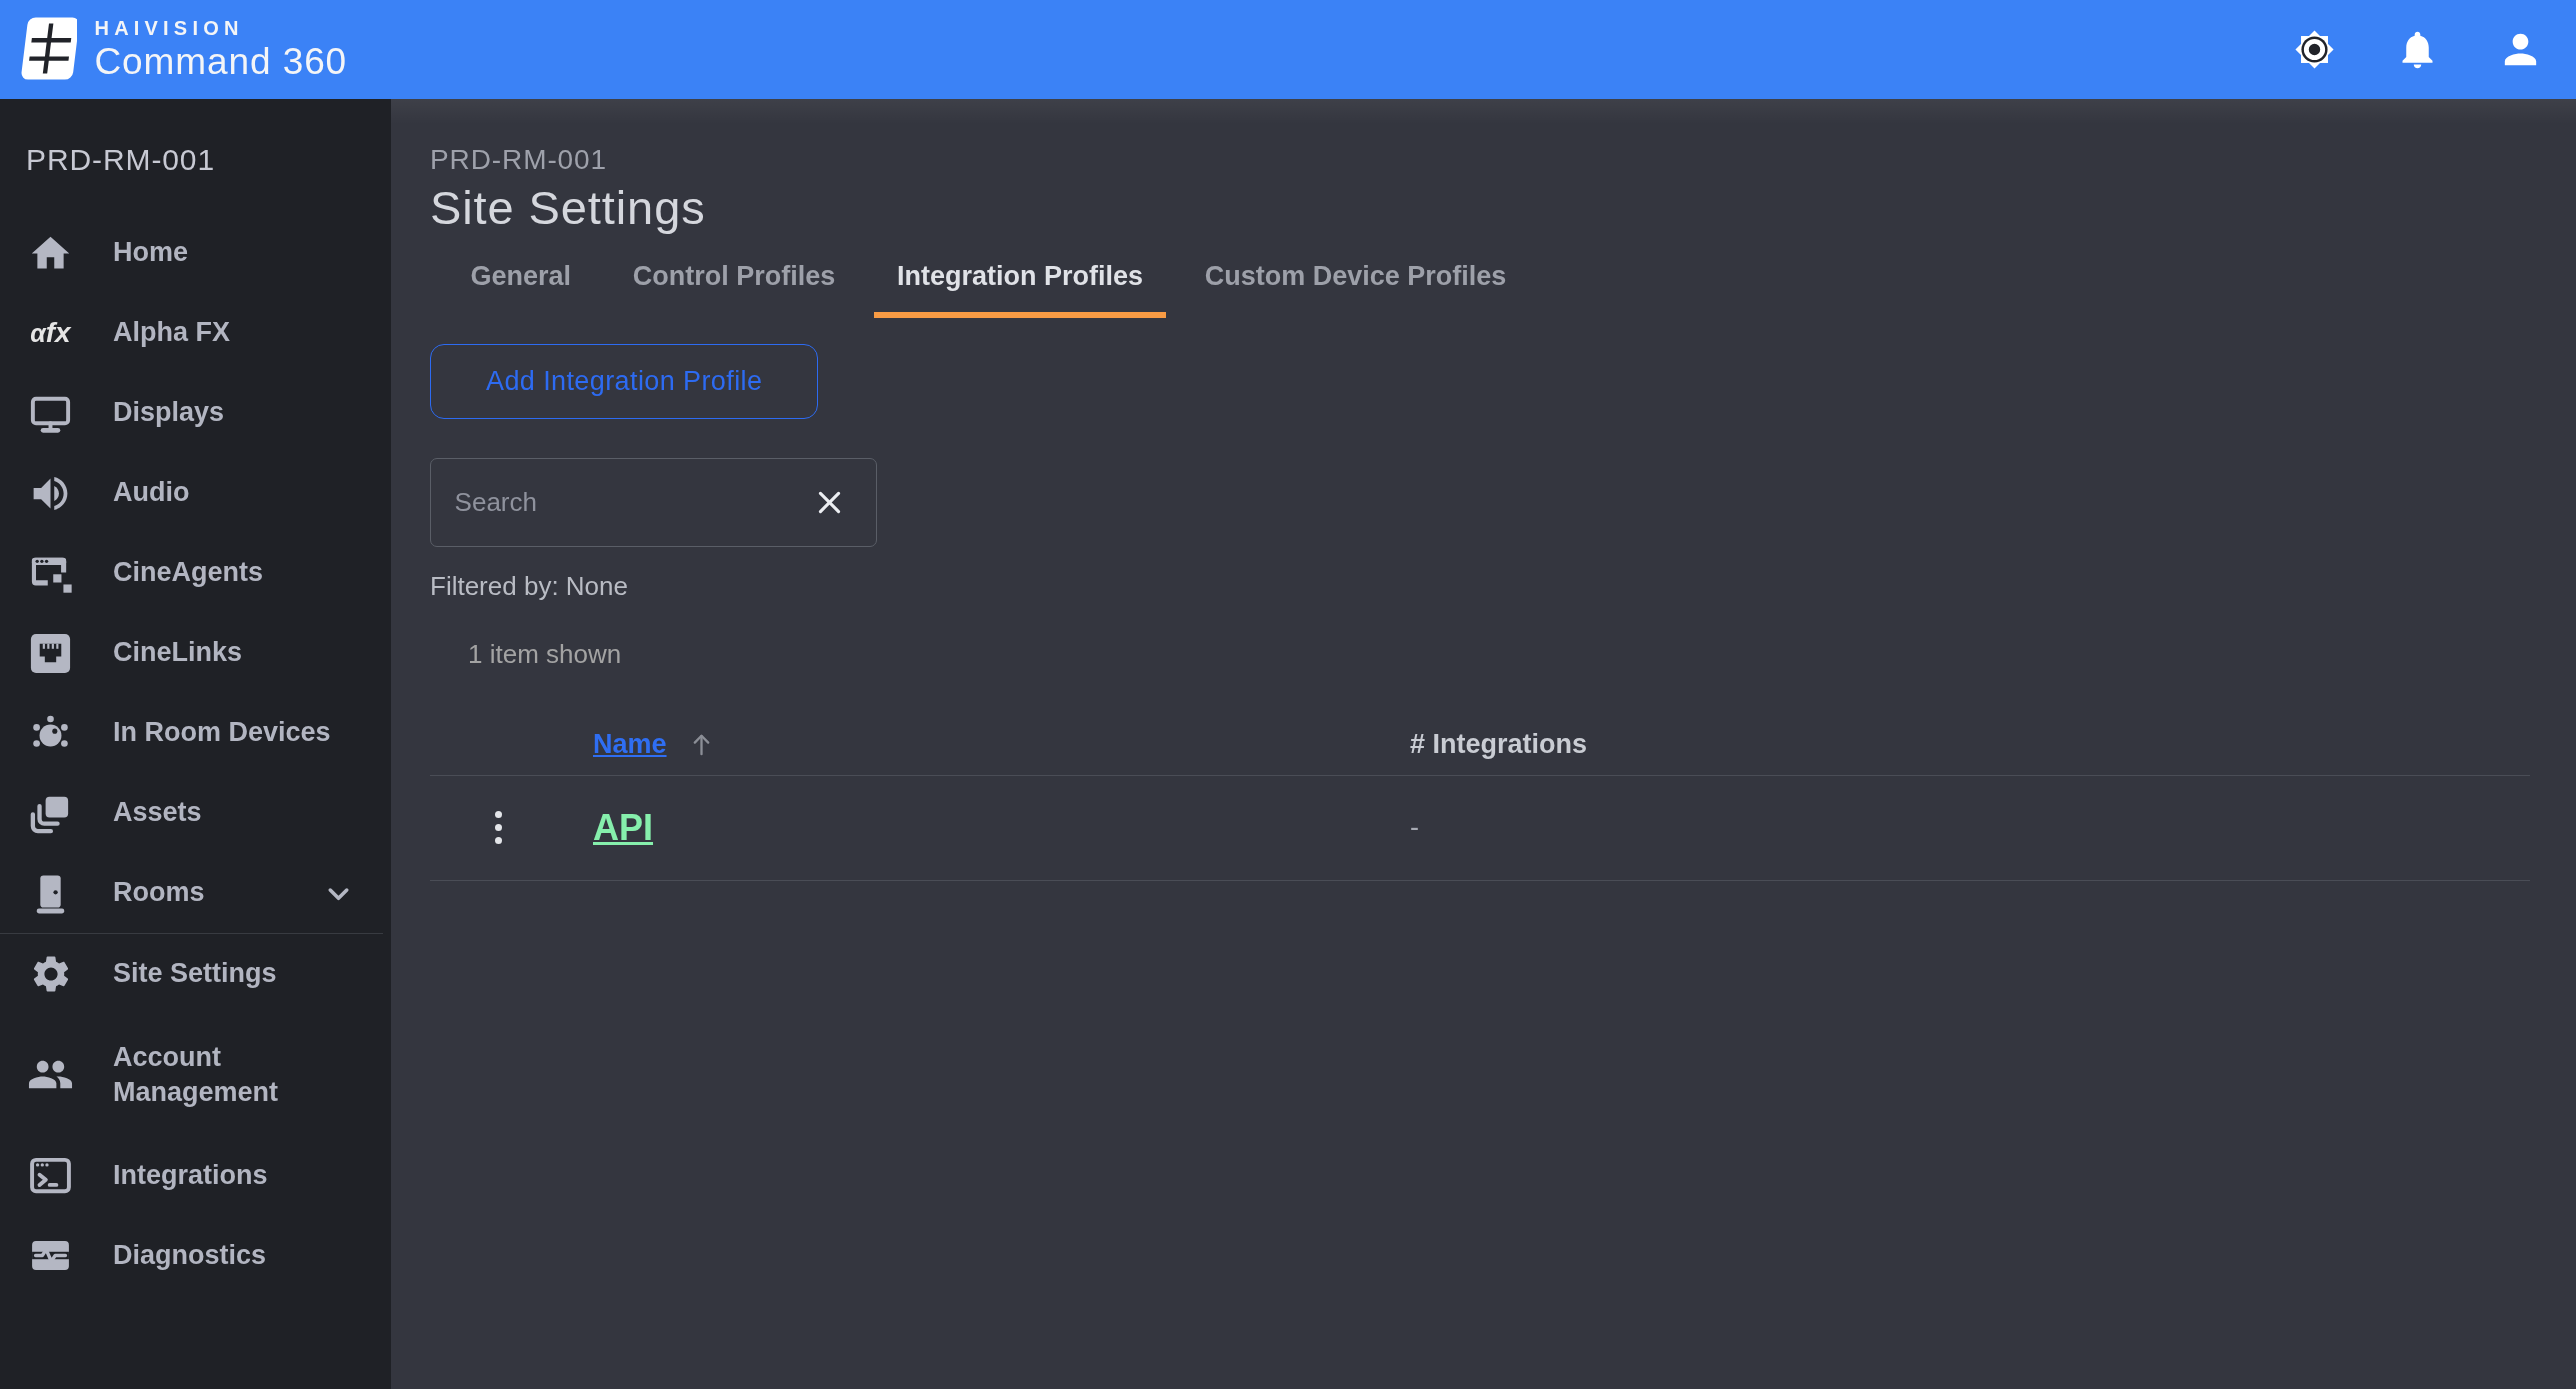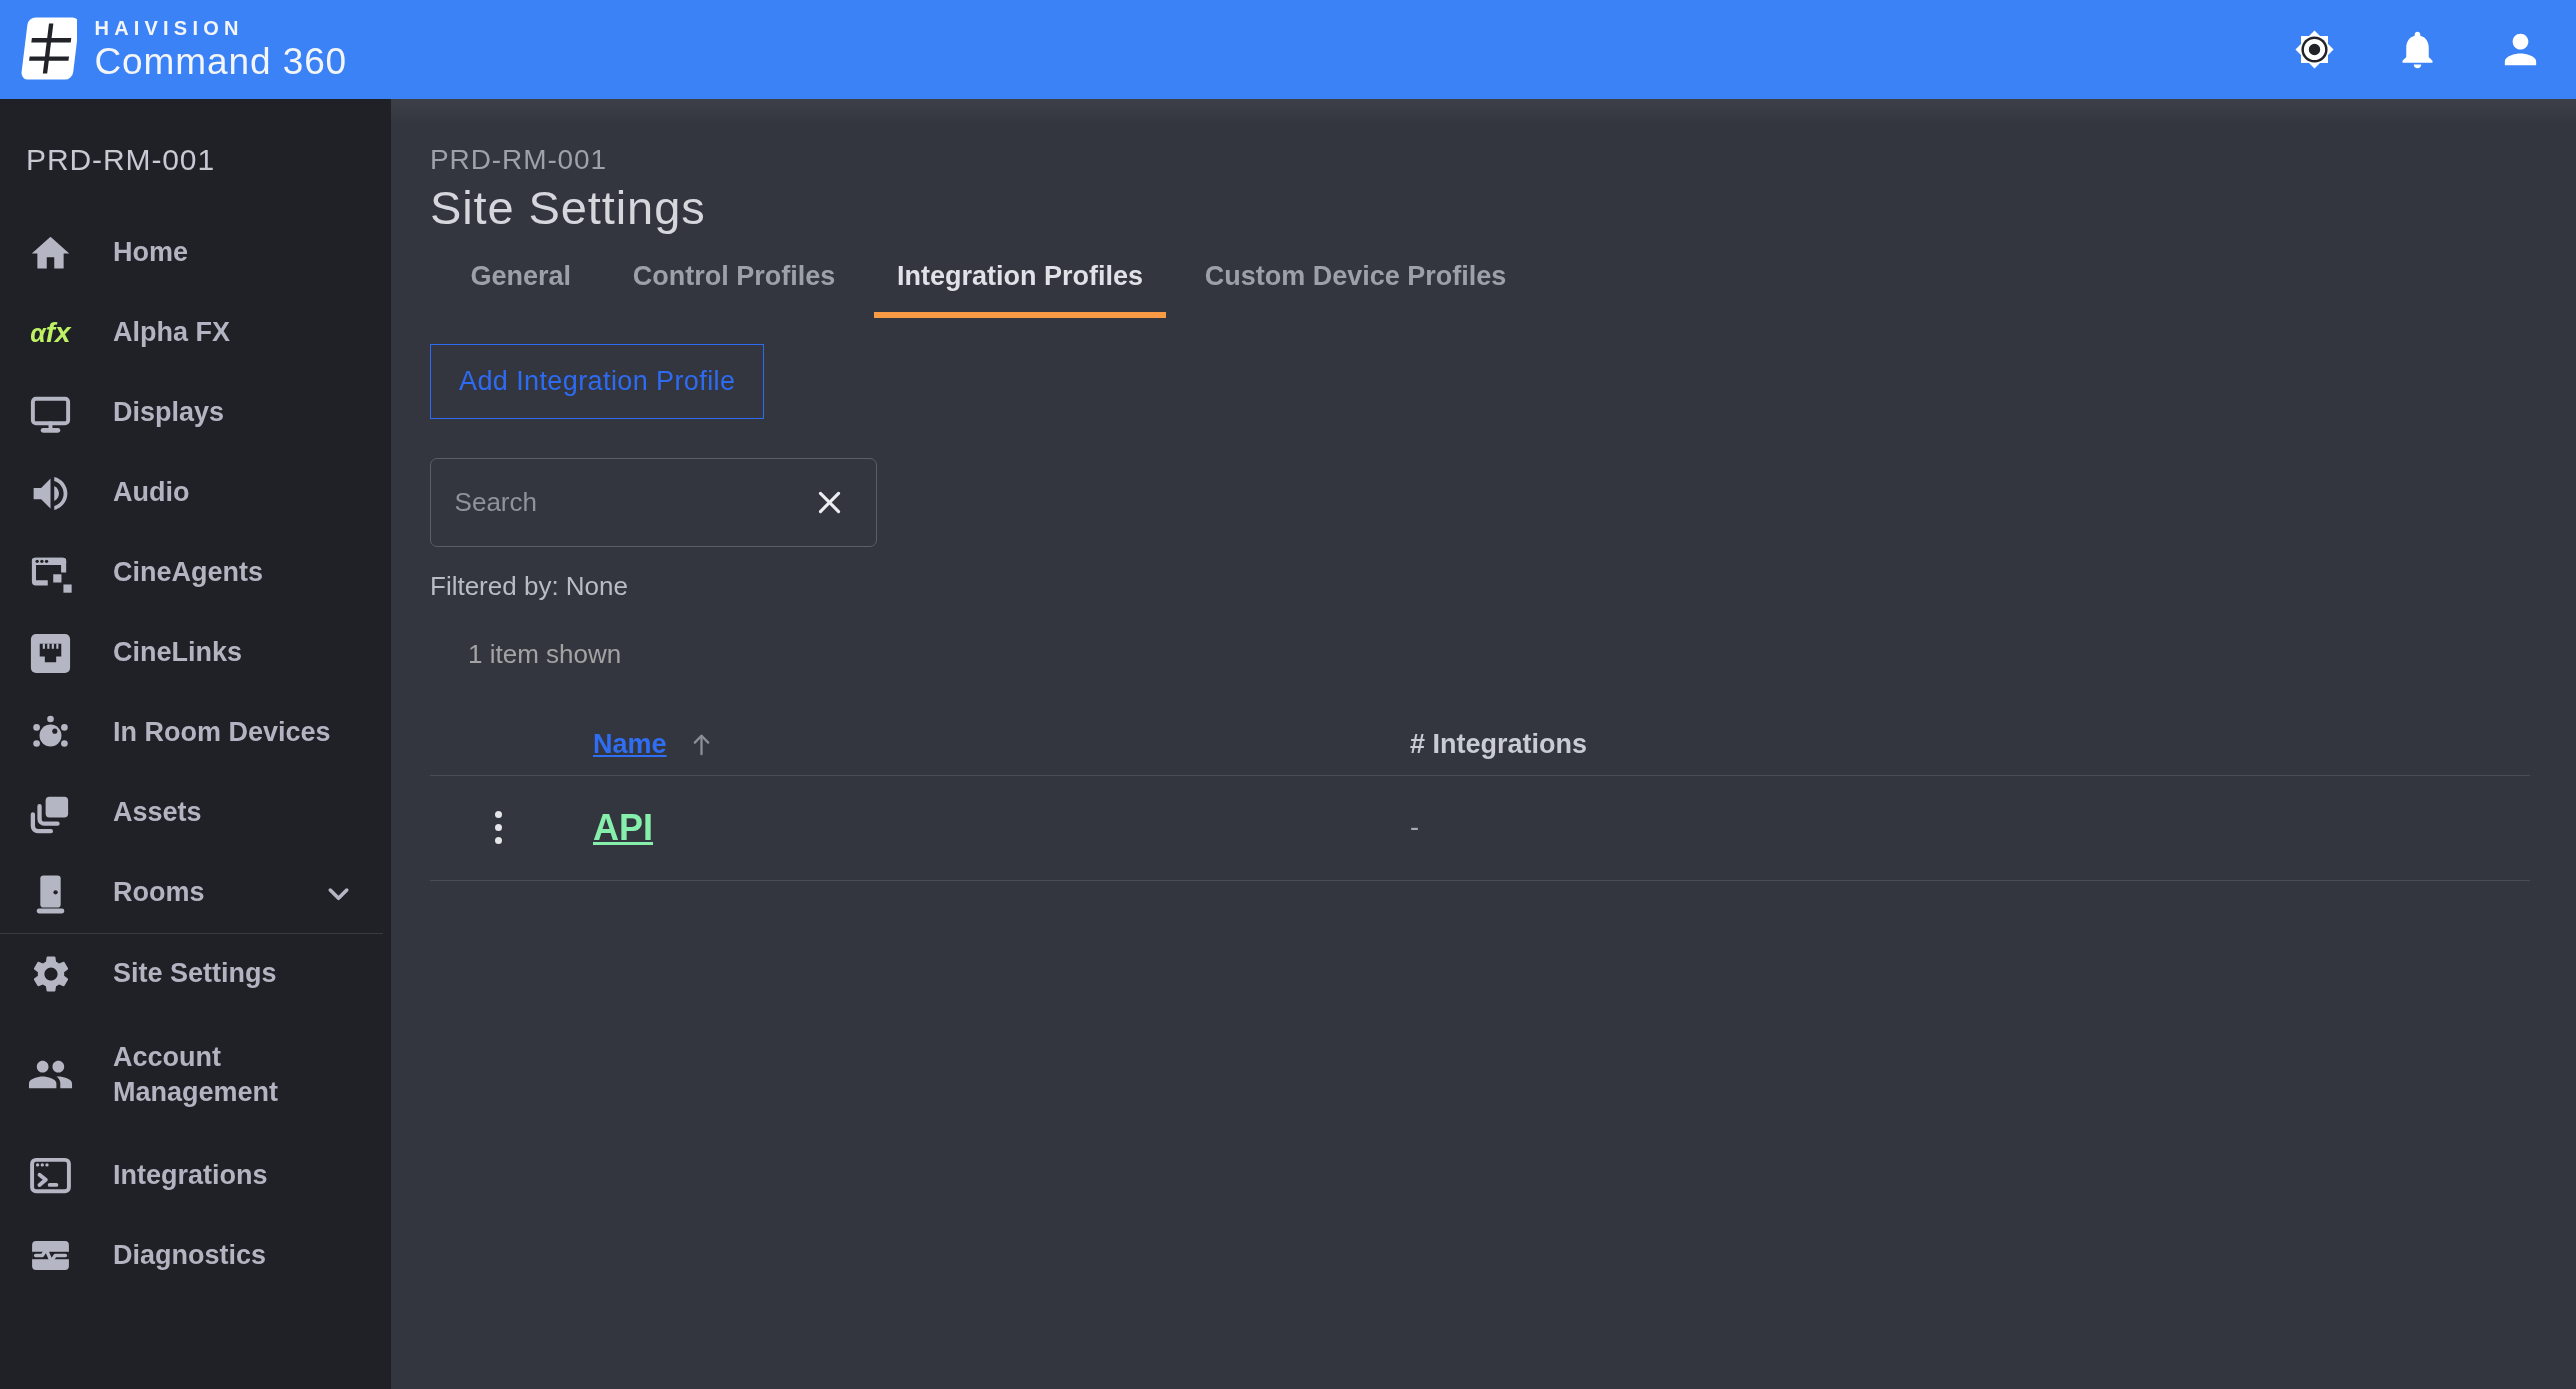--- a/index.html
+++ b/index.html
@@ -42,21 +42,21 @@
     color:#b2b5c1;font-size:27px;
   }
   .nav-item .ico{
     width:49px;height:49px;margin-right:38px;flex:0 0 49px;
     display:flex;align-items:center;justify-content:center;
   }
   .nav-item .lbl{max-width:238px;line-height:1.3;}
   .nav-item.two-line{height:122px;}
   .nav-divider{height:0.9px;background:#383b41;}
   .chevron{margin-left:auto;margin-right:28px;display:flex;}
-  .afx{font-style:italic;color:#bef264;font-size:25px;}
+  .afx{font-style:italic;color:#e5e5e5;font-size:25px;}
   .afx b{font-size:28px;}
 
   
   .main{
     position:absolute;top:99px;left:391px;right:0;bottom:0;
     background:#34363f;
     padding-left:39px;
   }
   .main::before{
     content:"";position:absolute;top:0;left:0;right:0;height:24.5px;
@@ -68,23 +68,23 @@
 
   .tabs{display:flex;margin:26px 0 0 17.5px;align-items:flex-start;}
   .tab{
     padding:0 23px 19px 23px;margin-right:15.7px;
     font-size:27px;font-weight:600;color:#9da0a9;
     line-height:33px;cursor:pointer;white-space:nowrap;
   }
   .tab.active{color:#e0e2e7;border-bottom:6.1px solid #f89b44;}
 
   .add-btn{
-    margin-top:26px;height:75px;padding:0 28px;
+    margin-top:26px;height:75px;padding:0 55px;
     display:inline-flex;align-items:center;
-    background:transparent;border:1.7px solid #2d6bf2;border-radius:0;
+    background:transparent;border:1.7px solid #2d6bf2;border-radius:14px;
     color:#2d6bf2;font-size:27px;font-family:"Liberation Sans",sans-serif;
     cursor:pointer;letter-spacing:0.4px;
   }
 
   .search-box{
     margin-top:39px;width:447px;height:89px;
     border:0.9px solid #5a5e67;border-radius:7px;
     display:flex;align-items:center;
   }
   .search-box input{

